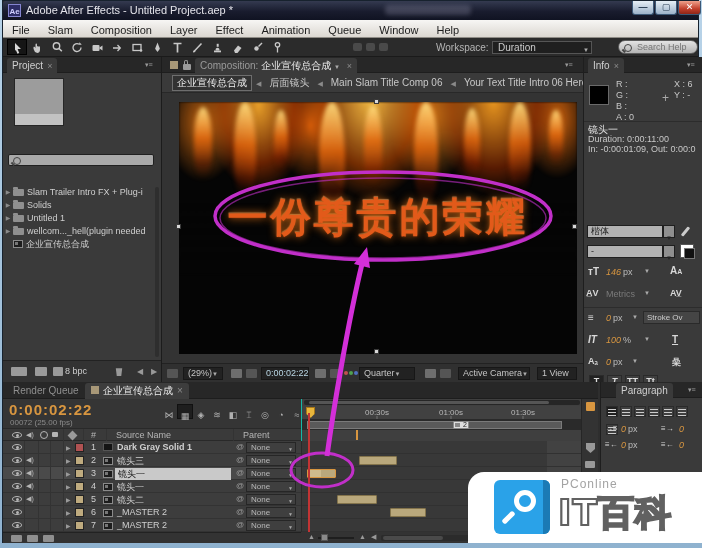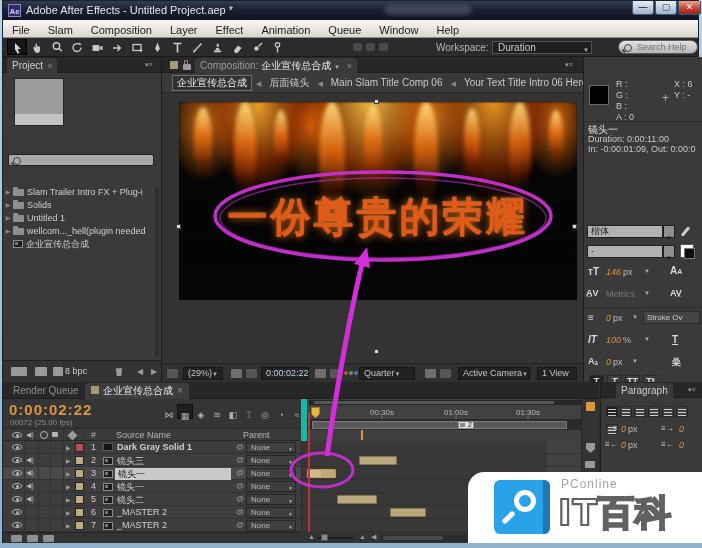--- a/index.html
+++ b/index.html
@@ -69,21 +69,21 @@
   .comp{position:absolute;left:159px;top:56px;width:421px;height:325px;background:#353535;box-sizing:border-box;}
   .comp .tabbar{height:16px;}
   .minisq{position:absolute;left:8px;top:4px;width:8px;height:8px;background:#a89878;}
   .lock{position:absolute;left:21px;top:7px;width:8px;height:6px;background:#999;border-radius:1px;}
   .lock::before{content:'';position:absolute;top:-4px;left:1px;width:4px;height:4px;border:1.3px solid #999;border-bottom:none;border-radius:3px 3px 0 0;box-sizing:border-box;}
   .crumbbar{position:absolute;left:0;top:16px;width:100%;height:20px;background:#3a3a3a;border-bottom:1px solid #282828;box-sizing:border-box;font-size:10px;line-height:19px;color:#c8c8c8;white-space:nowrap;overflow:hidden;padding-left:10px;}
   .crumb{display:inline-block;padding:0 4px;}
   .crumb.cur{background:#323232;border:1px solid #6e6e6e;line-height:14px;margin-top:2px;color:#eee;}
   .csep{display:inline-block;font-size:7px;color:#8a8a8a;margin:0 4px;}
   .viewer{position:absolute;left:0;top:36px;width:100%;height:270px;background:#333;}
-  .canvas{position:absolute;left:17px;top:9px;width:398px;height:198px;background:#050505;overflow:hidden;}
+  .canvas{position:absolute;left:17px;top:9px;width:398px;height:252px;background:#050505;overflow:hidden;}
   .fire{position:absolute;left:0;top:0;width:100%;height:170px;
     background:
      radial-gradient(55px 85px at 6% 12%, rgba(255,130,20,.75), transparent 70%),
      radial-gradient(70px 115px at 20% 2%, rgba(255,175,45,.9), rgba(205,65,0,.5) 50%, transparent 75%),
      radial-gradient(48px 80px at 33% 14%, rgba(255,110,10,.8), transparent 70%),
      radial-gradient(85px 125px at 48% -2%, rgba(255,195,70,.95), rgba(225,85,0,.5) 55%, transparent 80%),
      radial-gradient(58px 95px at 63% 8%, rgba(255,140,25,.85), transparent 72%),
      radial-gradient(78px 120px at 79% 0%, rgba(255,165,35,.9), rgba(190,55,0,.45) 55%, transparent 78%),
      radial-gradient(52px 85px at 95% 10%, rgba(255,120,15,.8), transparent 70%);
     filter:blur(1px);}
@@ -151,21 +151,21 @@
   .lname{position:absolute;left:114px;top:1px;white-space:nowrap;}
   .lname.sel{background:#c9c9c9;color:#111;left:112px;padding:0 3px;min-width:110px;}
   .linkic{position:absolute;left:233px;top:1px;color:#999;font-size:8px;}
   .nonedd{position:absolute;left:243px;top:1px;width:50px;height:11px;background:#3f3f3f;border:1px solid #262626;box-sizing:border-box;color:#b8b8b8;font-size:8px;line-height:9px;padding-left:4px;}
   .nonedd .dd{position:absolute;right:2px;top:2px;font-size:5px;}
   .solidswatch{width:10px;height:8px;background:#141414;border:1px solid #555;box-sizing:border-box;display:inline-block;}
   .tl-bottom{position:absolute;left:0;top:150px;width:100%;height:11px;background:#333;border-top:1px solid #222;box-sizing:border-box;}
   .tbic{position:absolute;top:2px;width:11px;height:7px;background:#8f8f8f;border-radius:1px;}
 
   
-  .trackhead{position:absolute;left:298px;top:17px;width:280px;height:42px;background:#3f3f3f;border-left:6px solid #14b8a6;box-sizing:border-box;}
+  .trackhead{position:absolute;left:298px;top:17px;width:280px;height:42px;background:#3f3f3f;border-left:1px solid #14b8a6;box-sizing:border-box;}
   .mininav{position:absolute;left:2px;top:1px;width:276px;height:5px;background:#262626;border-radius:2px;}
   .mininav::after{content:'';position:absolute;left:5px;top:1px;width:240px;height:3px;background:#555;border-radius:2px;}
   .ruler{position:absolute;left:0;top:7px;width:280px;height:14px;background:#414141;border-bottom:1px solid #2a2a2a;box-sizing:border-box;}
   .rlabel{position:absolute;top:2px;font-size:8px;color:#b8b8b8;transform:translateX(-50%);}
   .rtick{position:absolute;bottom:0;width:1px;height:3px;background:#777;transform:translateX(-50%);}
   .workarea{position:absolute;left:0;top:21px;width:280px;height:10px;background:#2a2a2a;}
   .wabar{position:absolute;left:5px;top:1px;width:255px;height:8px;background:#5a5a5a;border:1px solid #7a7a7a;box-sizing:border-box;}
   .wamarker{position:absolute;left:151px;top:1px;width:16px;height:8px;background:#ddd;border:1px solid #888;box-sizing:border-box;font-size:7px;line-height:6px;color:#222;text-align:right;padding-right:1px;}
   .wamarker::before{content:'';position:absolute;left:1px;top:1px;width:5px;height:4px;background:#888;}
   .ctimarker{position:absolute;left:4px;top:8px;width:9px;height:11px;background:#e8b63c;border:1px solid #a87818;box-sizing:border-box;clip-path:polygon(0 0,100% 0,100% 60%,50% 100%,0 60%);}
@@ -350,20 +350,24 @@
       <div class="cic" style="left:263px"></div>
       <div class="cic dark" style="left:278px"></div>
       <div class="cbox" style="left:296px;width:72px"><span>Active Camera</span><span class="dd">▼</span></div>
       <div class="cbox" style="left:375px;width:40px"><span>1 View</span></div>
     </div>
   </div>
 
   <div class="rightcol">
 
     <div class="rpanel" style="top:0;height:95px">
+      <div class="tabbar">
+            <div class="ptab" style="left:4px"><span>Info</span><span class="x">×</span></div>
+            <div class="pmenu" style="right:4px">▾≡</div>
+          </div>
       <div class="swatch"></div>
       <span class="rtxt" style="left:32px;top:22px">R :</span>
       <span class="rtxt" style="left:32px;top:33px">G :</span>
       <span class="rtxt" style="left:32px;top:44px">B :</span>
       <span class="rtxt" style="left:32px;top:55px">A : 0</span>
       <span class="cross" style="left:78px;top:34px">+</span>
       <span class="rtxt" style="left:90px;top:22px">X : 6</span>
       <span class="rtxt" style="left:90px;top:33px">Y : -</span>
       <div class="hsep" style="top:64px"></div>
       <span class="rtxt" style="left:4px;top:66px;color:#e0e0e0;font-size:10px">镜头一</span>

